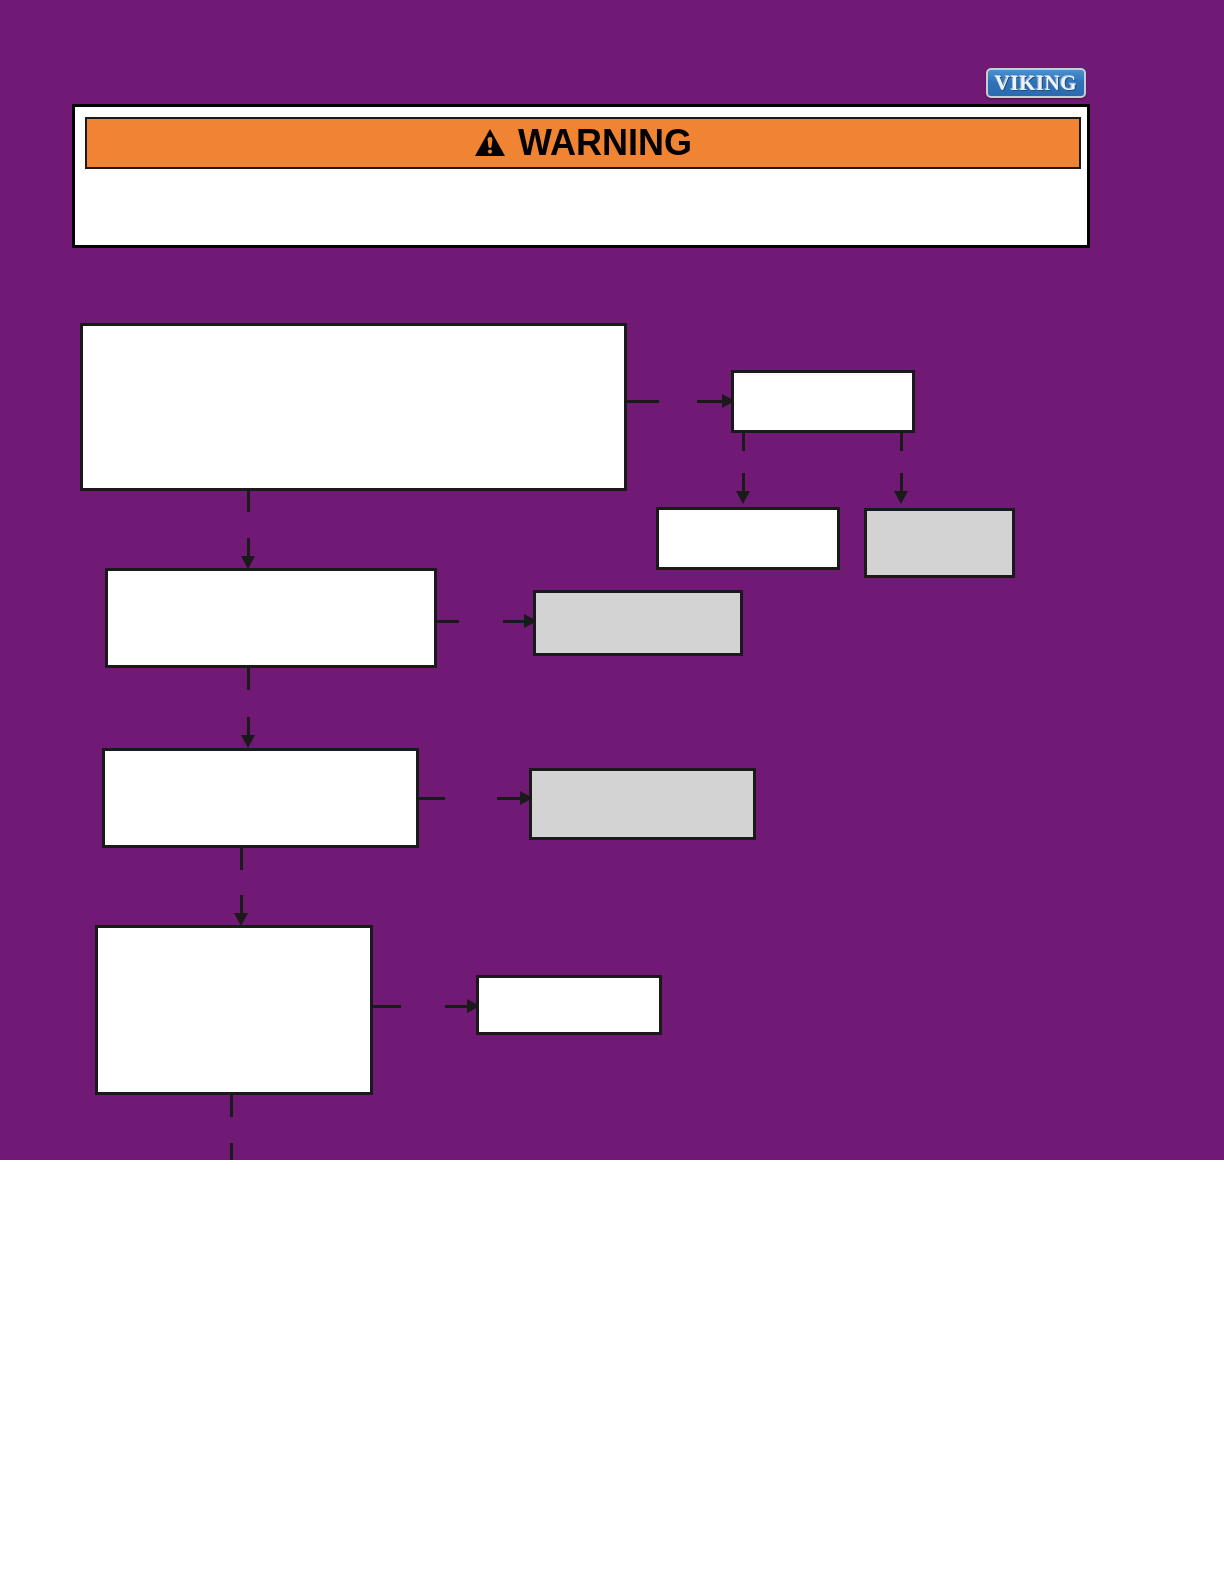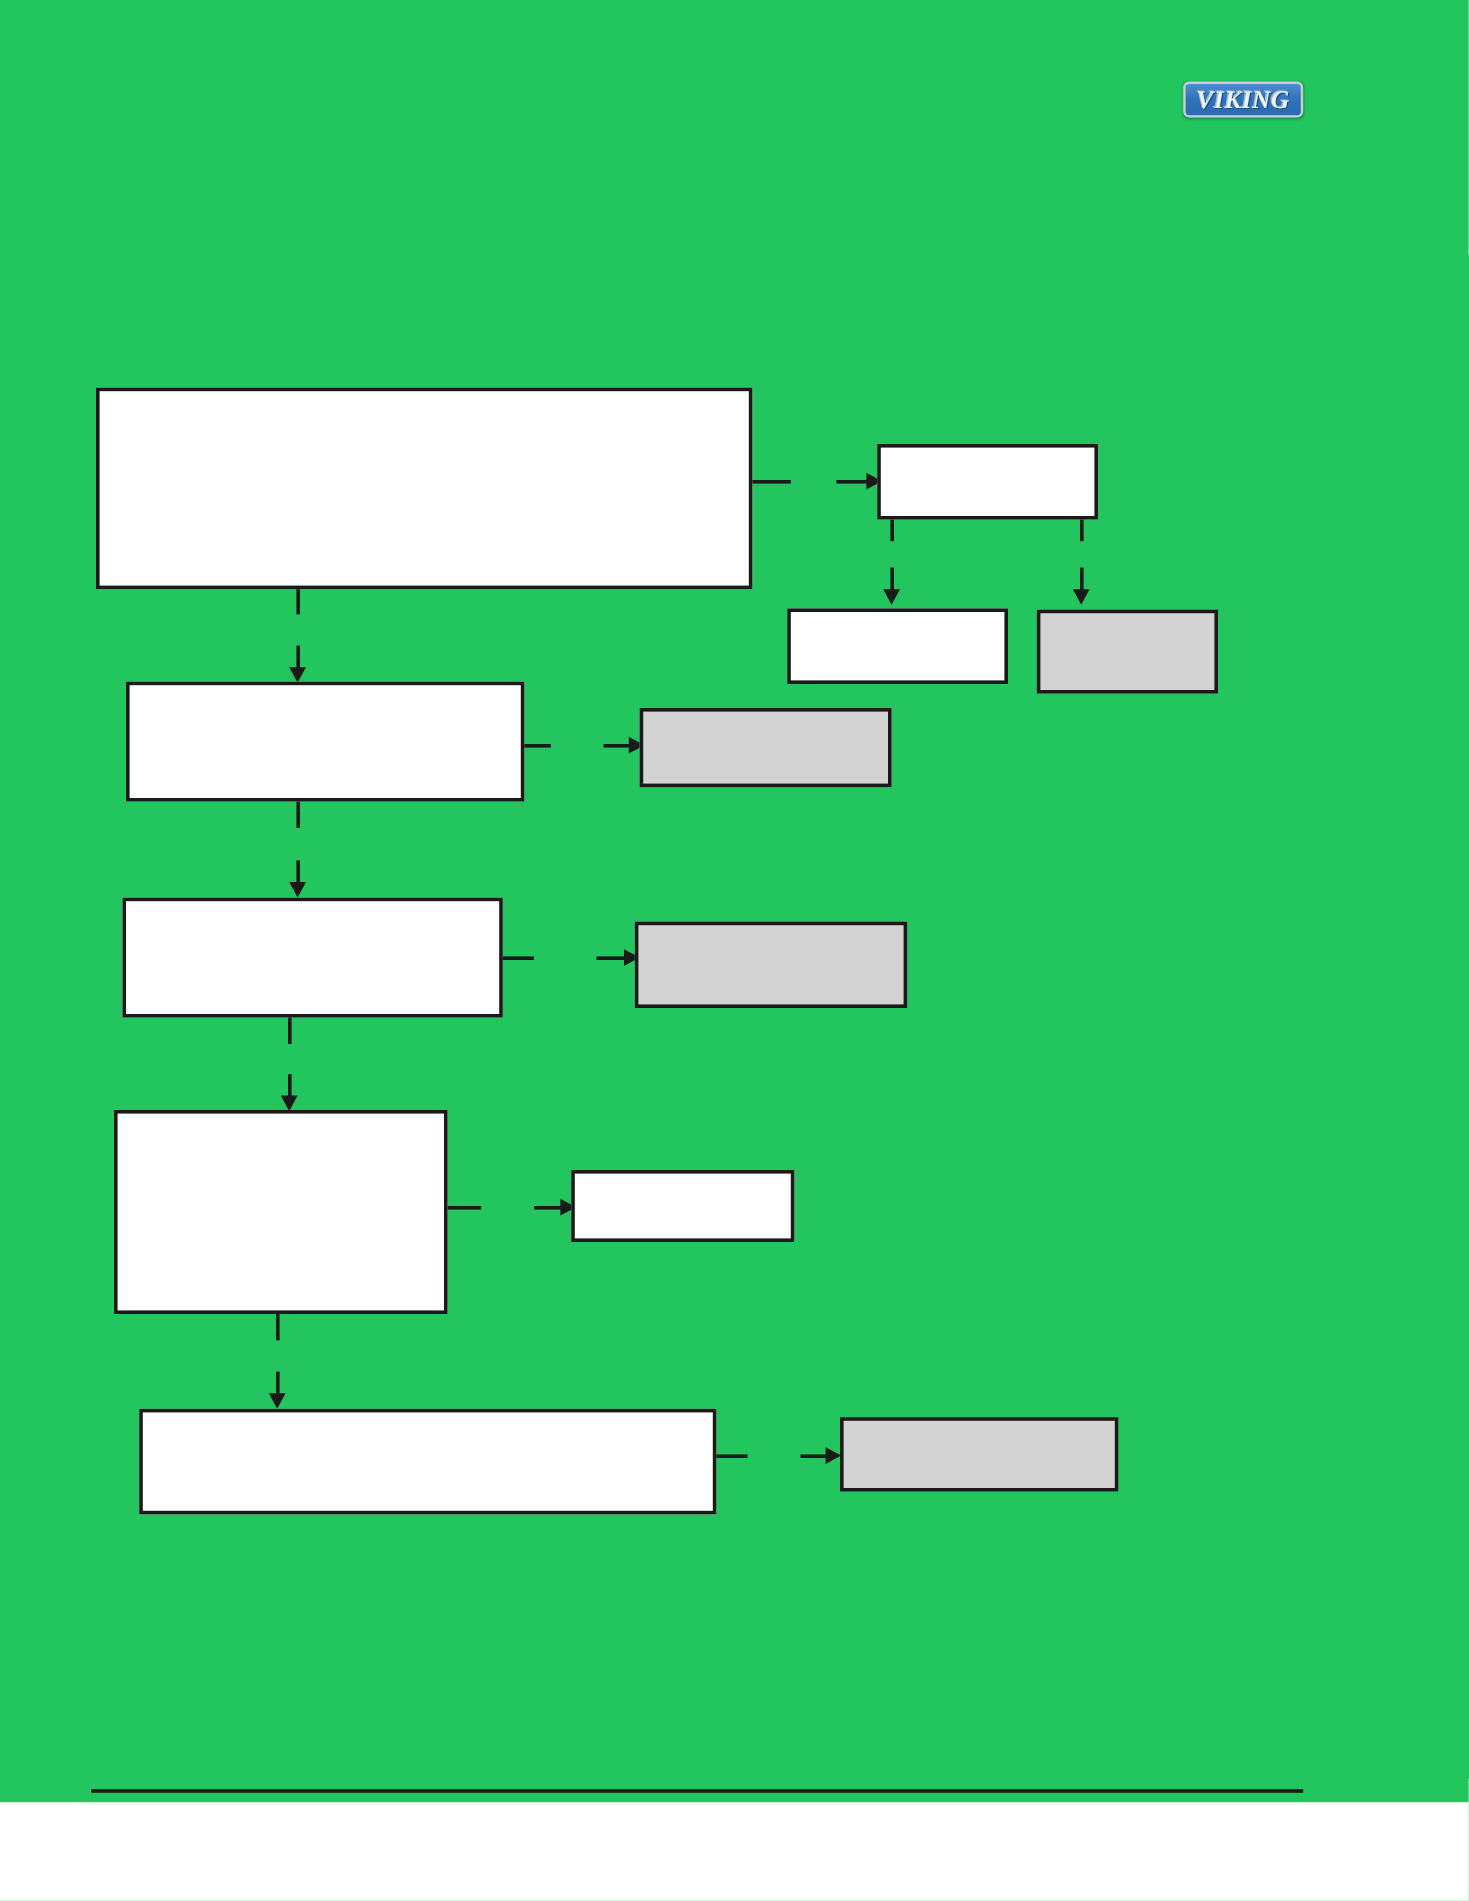--- a/index.html
+++ b/index.html
@@ -7,24 +7,23 @@
     padding: 0;
     background: #ffffff;
   }
   body {
     font-family: "Liberation Sans", sans-serif;
     color: #000000;
   }
   #page {
     position: relative;
     width: 1224px;
-    height: 1502px;
-    background: #22c55e;
+    height: 1160px;
+    background: #701a75;
     overflow: hidden;
-    font-style: italic;
   }
 
   
   .logo {
     position: absolute;
     left: 986px;
     top: 68px;
     width: 100px;
     height: 30px;
     border-radius: 5px;
@@ -167,20 +166,32 @@
 </style>
 </head>
 <body>
 
 <div id="page">
 
   <div class="logo">
     <span class="logo-text">VIKING</span>
   </div>
 
+  <div class="warning-panel">
+    <div class="warning-banner">
+      <svg class="warn-icon" width="32" height="30" viewBox="0 0 32 30">
+        <path d="M16 1 L31 28 L1 28 Z" fill="#000000"></path>
+        <path d="M16 9 C17.5 9 18.6 10.1 18.4 11.5 L17.6 18.6 C17.5 19.5 16.8 20 16 20
+                 C15.2 20 14.5 19.5 14.4 18.6 L13.6 11.5 C13.4 10.1 14.5 9 16 9 Z" fill="#f08433"></path>
+        <circle cx="16" cy="23.6" r="2.1" fill="#f08433"></circle>
+      </svg>
+      <span class="warning-title">WARNING</span>
+    </div>
+    <div class="warning-body"></div>
+  </div>
 
   <div class="flow">
 
     <div class="node" style="left:80px; top:323px; width:547px; height:168px;"></div>
 
     <div class="hline" style="left:627px; top:400px; width:32px;"></div>
     <div class="hline" style="left:697px; top:400px; width:26px;"></div>
     <div class="arrow-right" style="left:722px; top:394px;"></div>
 
     <div class="node" style="left:731px; top:370px; width:184px; height:63px;"></div>

